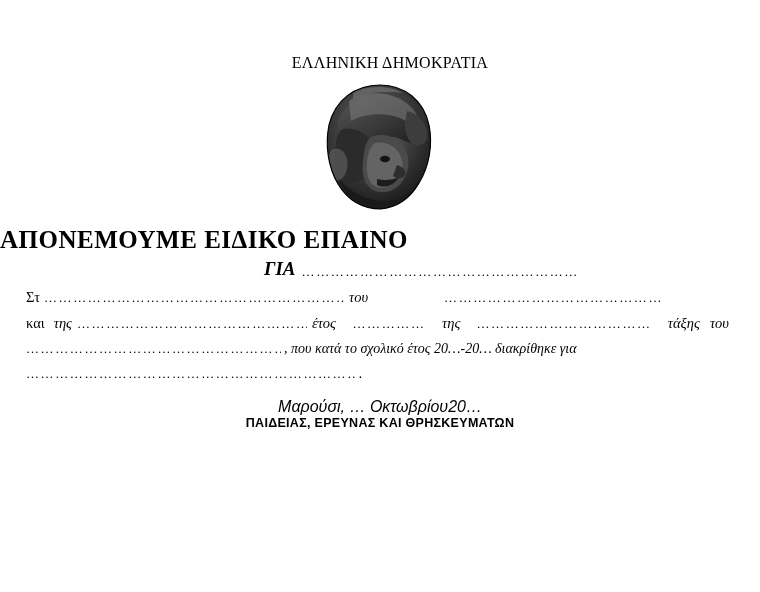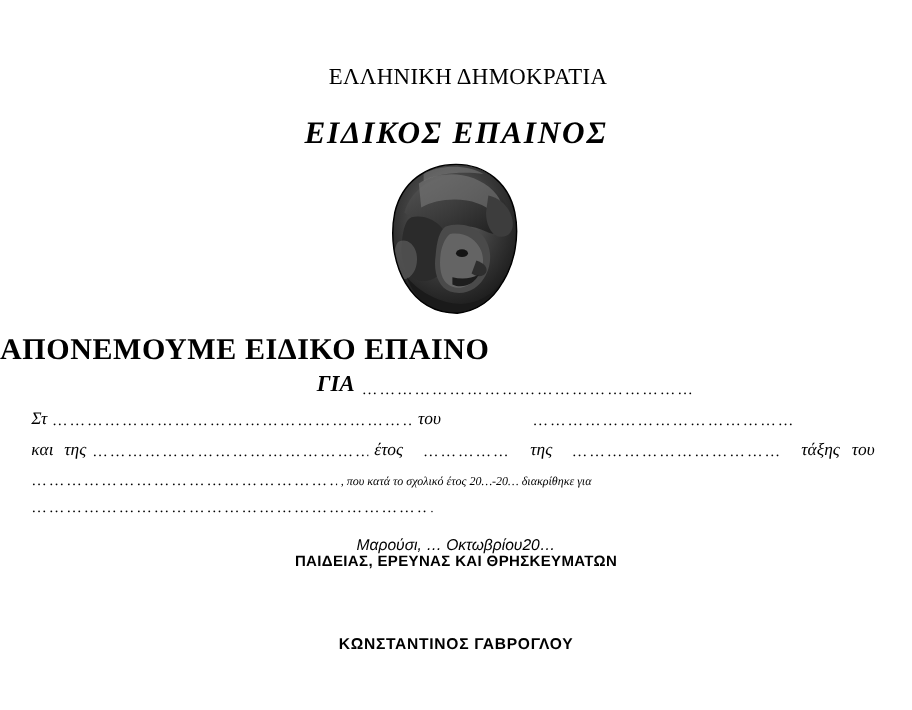--- a/index.html
+++ b/index.html
@@ -21,21 +21,21 @@
     box-sizing: border-box;
   }
 
   .header-block {
     text-align: center;
     margin-top: 52px;
     line-height: 1.35;
   }
   .header-line {
     font-family: "Liberation Serif", serif;
-    font-size: 19px;
+    font-size: 16px;
     letter-spacing: 0.3px;
     margin-left: 20px;
   }
 
   .award-title {
     text-align: center;
     margin-top: 18px;
     font-family: "Liberation Serif", serif;
     font-style: italic;
     font-weight: bold;
@@ -78,21 +78,20 @@
     margin-top: 9px;
     white-space: nowrap;
     text-align: center;
   }
   .row-gia {
     justify-content: flex-start;
     padding-left: 238px;
     margin-top: 0;
   }
   .lbl {
-    font-style: italic;
     font-size: 14.5px;
     padding-right: 4px;
   }
   .lbl-gia {
     font-style: italic;
     font-weight: bold;
     font-size: 19px;
     padding-right: 6px;
   }
   .dots {
@@ -107,29 +106,29 @@
   .d-gia { width: 275px; }
   .d-st { width: 300px; }
   .d-tou1 { width: 188px; }
   .d-kai { width: 230px; }
   .d-mathit { width: 96px; }
   .d-tis { width: 175px; }
   .d-line3a { width: 255px; }
   .d-line4 { width: 330px; }
 
   .sep { padding: 0 5px; font-style: italic; }
-  .mid-text { font-style: italic; font-size: 10px; padding: 0 3px; }
+  .mid-text { font-style: italic; font-size: 14px; padding: 0 3px; }
 
   .sign-block {
     text-align: center;
     margin-top: 16px;
   }
   .place-date {
     font-family: "Liberation Sans", sans-serif;
-    font-size: 13px;
+    font-size: 16px;
     font-style: italic;
   }
   .minister-role {
     font-family: "Liberation Sans", sans-serif;
     font-size: 12.5px;
     font-weight: bold;
     margin-top: 2px;
     letter-spacing: 0.3px;
   }
   .minister-dept {
@@ -149,21 +148,20 @@
 </style>
 </head>
 <body>
 
 <div class="page">
 
   <div class="header-block">
     <div class="header-line">ΕΛΛΗΝΙΚΗ ΔΗΜΟΚΡΑΤΙΑ</div>
   </div>
 
-  <div class="award-title">ΕΙΔΙΚΟΣ ΕΠΑΙΝΟΣ</div>
 
   <div class="emblem-wrap">
     <div class="emblem">
       <svg width="122" height="128" viewBox="0 0 122 128" xmlns="http://www.w3.org/2000/svg" aria-hidden="true">
         <defs>
           <radialGradient id="g1" cx="45%" cy="35%" r="70%">
             <stop offset="0%" stop-color="#6e6e6e"></stop>
             <stop offset="55%" stop-color="#3a3a3a"></stop>
             <stop offset="100%" stop-color="#151515"></stop>
           </radialGradient>
@@ -233,15 +231,14 @@
       <span class="mid-text">.</span>
     </div>
 
   </div>
 
   <div class="sign-block">
     <div class="place-date">Μαρούσι, … Οκτωβρίου20…</div>
     <div class="minister-dept">ΠΑΙΔΕΙΑΣ, ΕΡΕΥΝΑΣ ΚΑΙ  ΘΡΗΣΚΕΥΜΑΤΩΝ</div>
   </div>
 
-  <div class="minister-name">ΚΩΝΣΤΑΝΤΙΝΟΣ ΓΑΒΡΟΓΛΟΥ</div>
 
 </div>
 
 </body></html>

